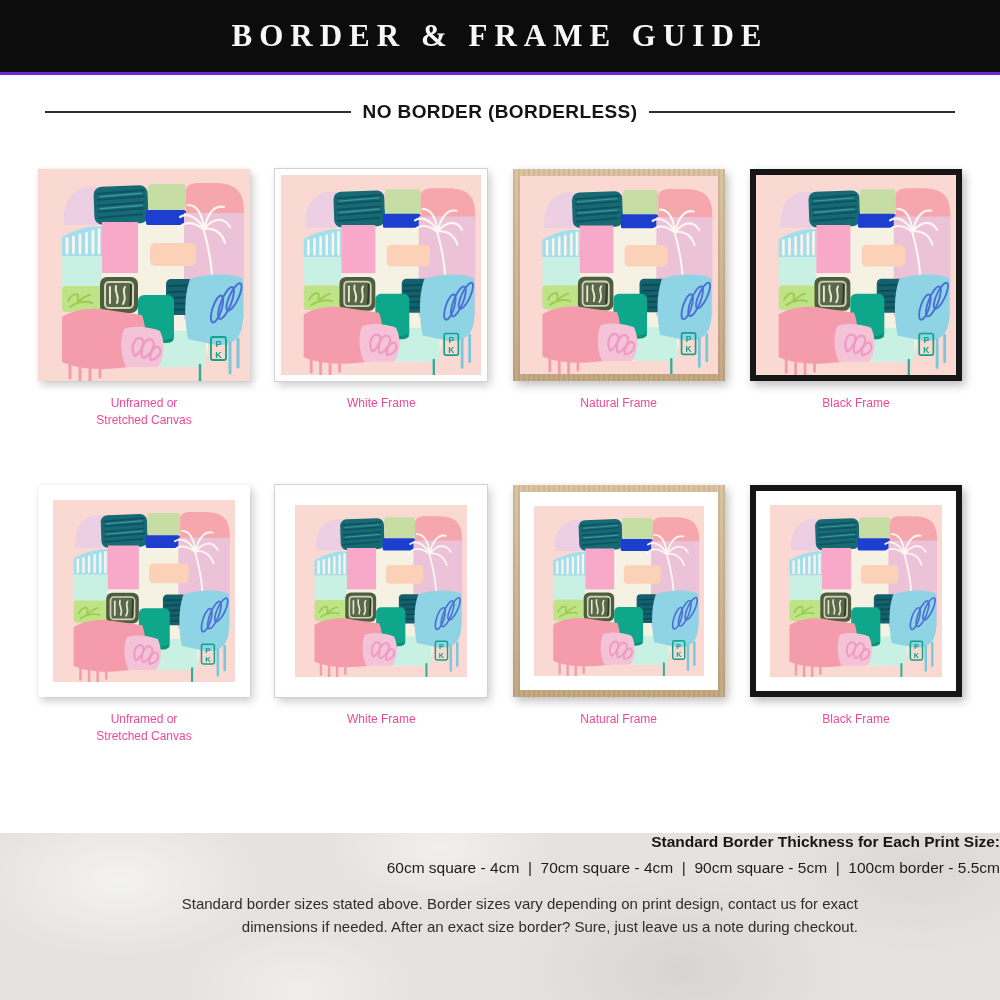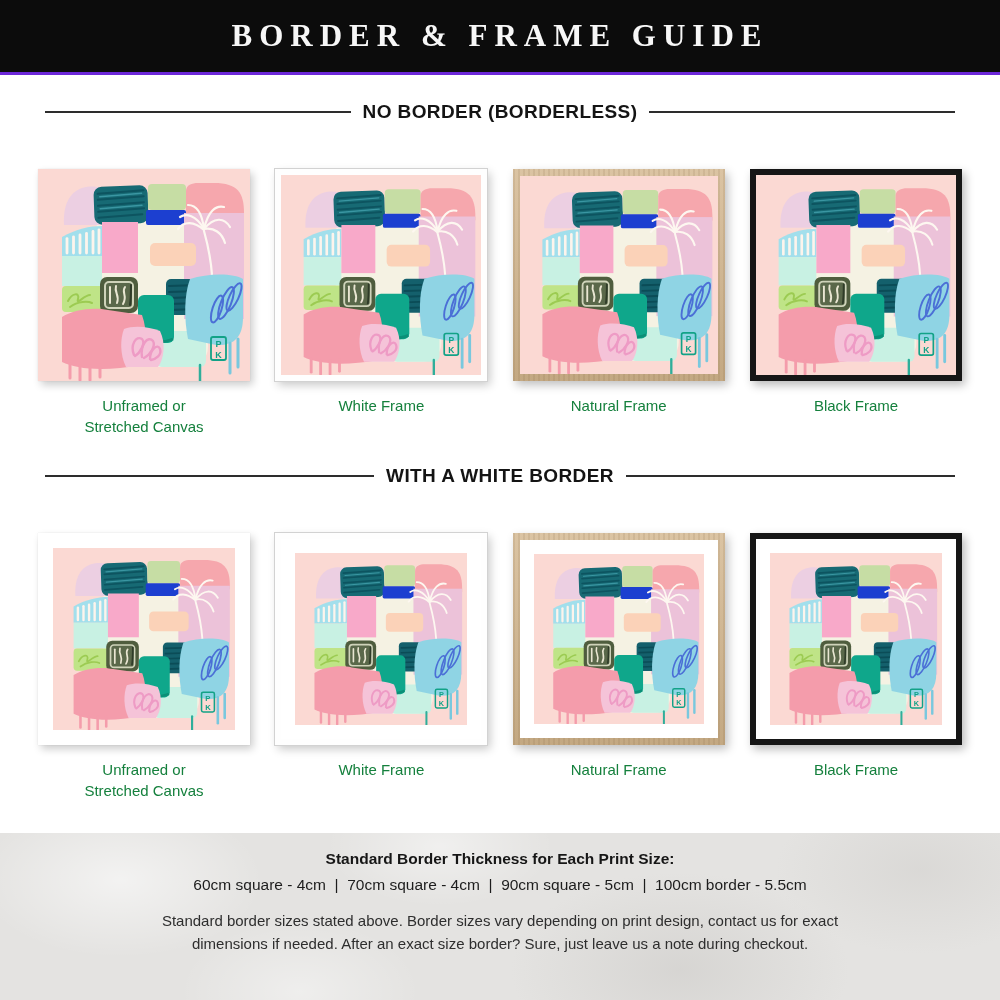--- a/index.html
+++ b/index.html
@@ -52,28 +52,28 @@
     box-shadow:3px 4px 9px rgba(0,0,0,.25);
   }
   .f-black {
     padding:6px; background:#161616;
     box-shadow:3px 4px 9px rgba(0,0,0,.28);
   }
   .row.bordered .mat { background:#ffffff; padding:14px; }
   .row.bordered .f-none .mat { padding:15px; }
 
   .caption {
-    margin-top:14px; text-align:center; font-size:15px; line-height:1.4;
-    color:#15803d; height:44px;
+    margin-top:14px; text-align:center; font-size:12px; line-height:1.4;
+    color:#ec4899; height:44px;
   }
   .caption span { display:block; }
 
   
   .info-footer {
-    height:167px; text-align:center; padding-top:17px;
+    height:167px; text-align:right; 
     background-color:#e4e3e1;
     background-image:
       radial-gradient(ellipse 220px 120px at 12% 28%, rgba(255,255,255,.55), rgba(255,255,255,0) 65%),
       radial-gradient(ellipse 260px 150px at 68% 82%, rgba(198,196,193,.45), rgba(255,255,255,0) 65%),
       radial-gradient(ellipse 190px 100px at 44% 8%,  rgba(255,255,255,.45), rgba(255,255,255,0) 60%),
       radial-gradient(ellipse 240px 140px at 92% 22%, rgba(203,201,198,.40), rgba(255,255,255,0) 60%),
       radial-gradient(ellipse 200px 120px at 30% 95%, rgba(255,255,255,.40), rgba(255,255,255,0) 60%);
   }
   .f-title { font-size:15.5px; font-weight:700; color:#161616; margin-bottom:5px; }
   .f-line  { font-size:15.5px; color:#1d1d1d; line-height:1.5; white-space:pre-wrap; }
@@ -260,25 +260,20 @@
           </div>
           <div class="caption">
             <span>Black Frame</span>
           </div>
         </div>
 
       </div>
     </section>
 
     <section class="section">
-      <div class="sec-heading">
-        <span class="rule"></span>
-        <h2>WITH A WHITE BORDER</h2>
-        <span class="rule"></span>
-      </div>
       <div class="row bordered">
 
         <div class="tile">
           <div class="frame f-none">
             <div class="mat">
               <svg class="art">
                   <use href="#art"></use>
                 </svg>
             </div>
           </div>

